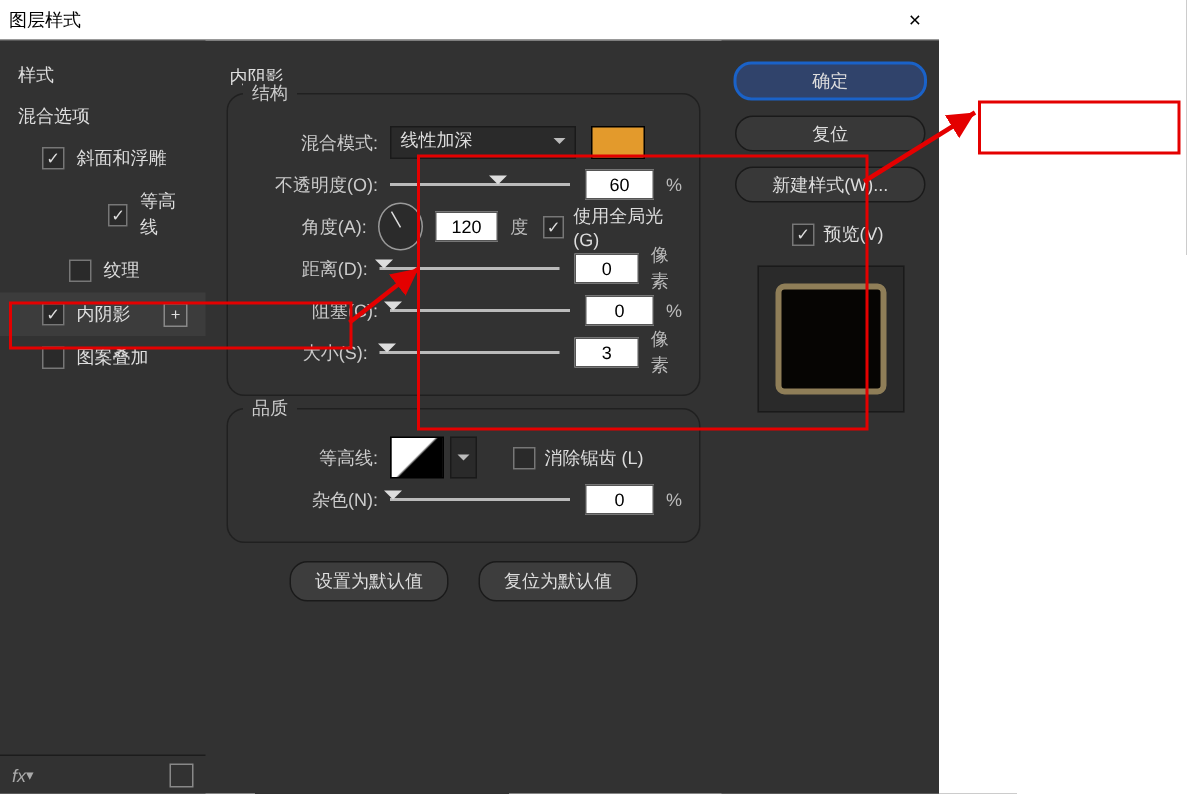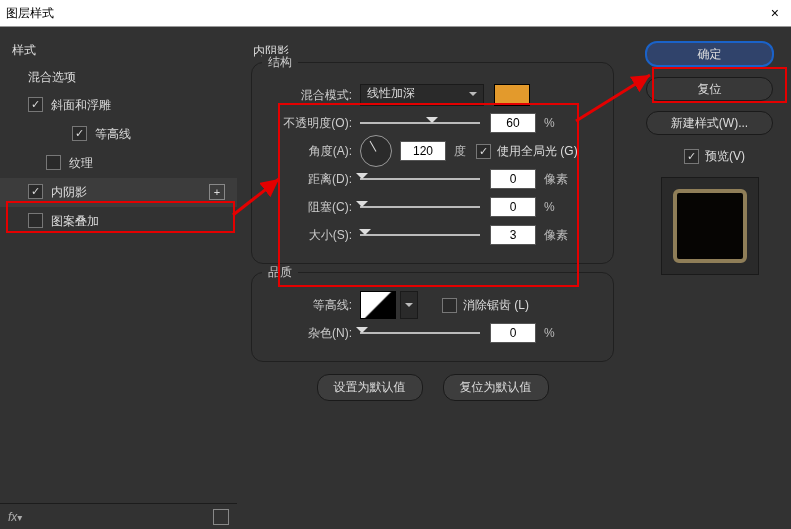--- a/index.html
+++ b/index.html
@@ -1,26 +1,26 @@
 <!DOCTYPE html>
 <html><head>
 <meta charset="utf-8">
 <style>
   html,body{margin:0;padding:0;background:#fff;font-family:"Microsoft YaHei",Arial,sans-serif;font-size:12px;color:#ddd;width:791px;height:529px;overflow:hidden}
-  .win{width:791px;height:529px;background:#fff;position:relative}
+  .win{width:626px;height:529px;background:#fff;position:relative}
   .titlebar{height:26px;background:#fff;color:#000;display:flex;align-items:center;justify-content:space-between;padding:0 6px;border-bottom:1px solid #999}
   .close-x{font-size:14px;color:#000;padding:2px 6px}
   .body{background:#323232;height:503px;position:relative;display:flex}
   .left{width:237px;background:#323232;display:flex;flex-direction:column}
   .left-list{flex:1;padding:10px 0 0 0}
   .left-footer{height:26px;border-top:1px solid #1c1c1c;display:flex;align-items:center;padding:0 8px;color:#aaa;font-style:italic}
   .left-footer .trash{margin-left:auto;width:14px;height:14px;border:1px solid #888;position:relative}
   .lh{padding:5px 12px;color:#ddd}
-  .lh2{padding:5px 28px;color:#ddd}
-  .li{padding:6px 12px 6px 28px;display:flex;align-items:flex-start;position:relative}
+  .lh2{padding:5px 12px;color:#ddd}
+  .li{padding:6px 12px 6px 28px;display:flex;align-items:center;position:relative}
   .li .ck{width:13px;height:13px;border:1px solid #777;background:#2a2a2a;margin-right:8px;display:inline-flex;align-items:center;justify-content:center;font-size:11px;color:#ddd}
   .li .ck.on::after{content:"✓";}
   .highlight-box{border:2px solid #e40000;position:absolute}
   
   #rb1{left:6px;top:174px;width:225px;height:28px}
   #rb2{left:278px;top:76px;width:297px;height:180px}
   #rb3{left:652px;top:40px;width:131px;height:32px}
   
   .arrow{position:absolute;pointer-events:none}
   .arrow svg{overflow:visible}

